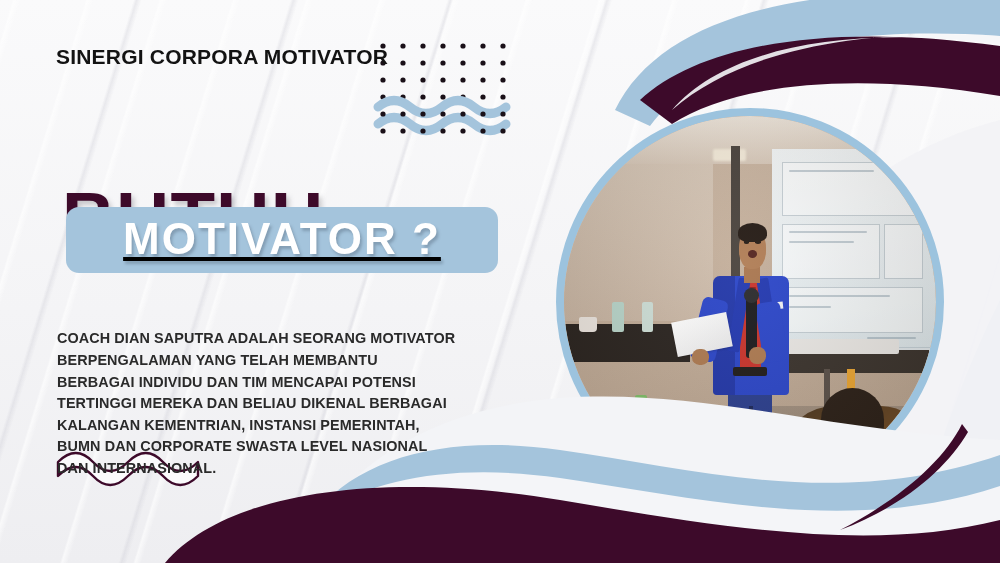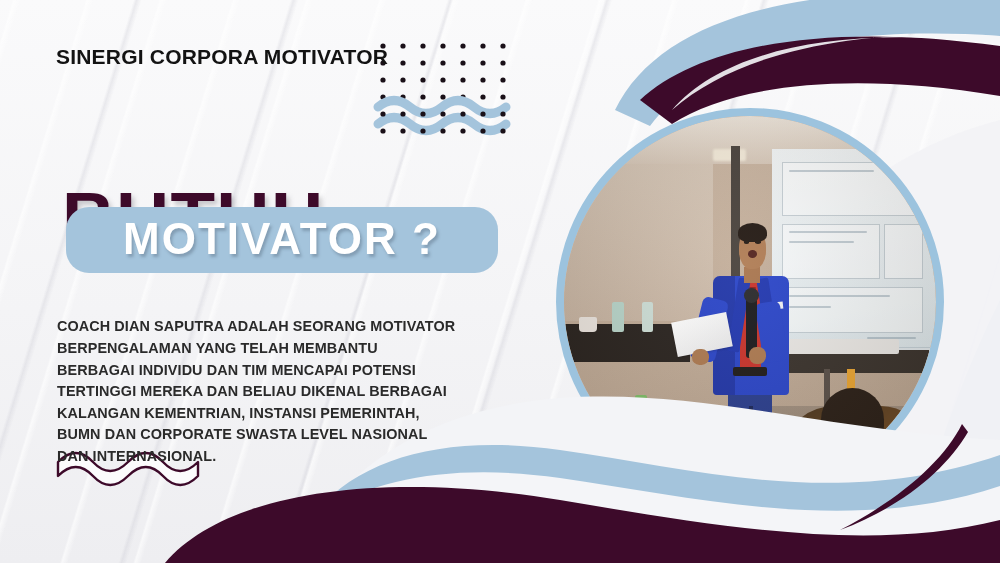--- a/index.html
+++ b/index.html
@@ -83,39 +83,40 @@
     text-shadow: 3px 4px 5px rgba(120,120,130,0.38);
   }
 
   .sub-banner {
     position: absolute;
     left: 66px;
     top: 207px;
     width: 432px;
     height: 66px;
     background: #a4c4dc;
-    border-radius: 23px;
+    border-radius: 13px;
     display: flex;
     align-items: center;
     justify-content: center;
+    text-decoration: underline;
   }
   .sub-banner-text {
     font-size: 44px;
     font-weight: 900;
     letter-spacing: 2px;
     color: #ffffff;
     text-shadow: 2px 3px 3px rgba(90,110,130,0.45);
     white-space: nowrap;
     transform: translateY(-1px);
   }
 
   .body-copy {
     position: absolute;
     left: 57px;
-    top: 302px;
+    top: 314px;
     width: 400px;
     font-size: 14.4px;
     line-height: 1.50;
     font-weight: 600;
     letter-spacing: 0.1px;
     color: #2a2a2a;
   }
 
   .phone {
     position: absolute;

